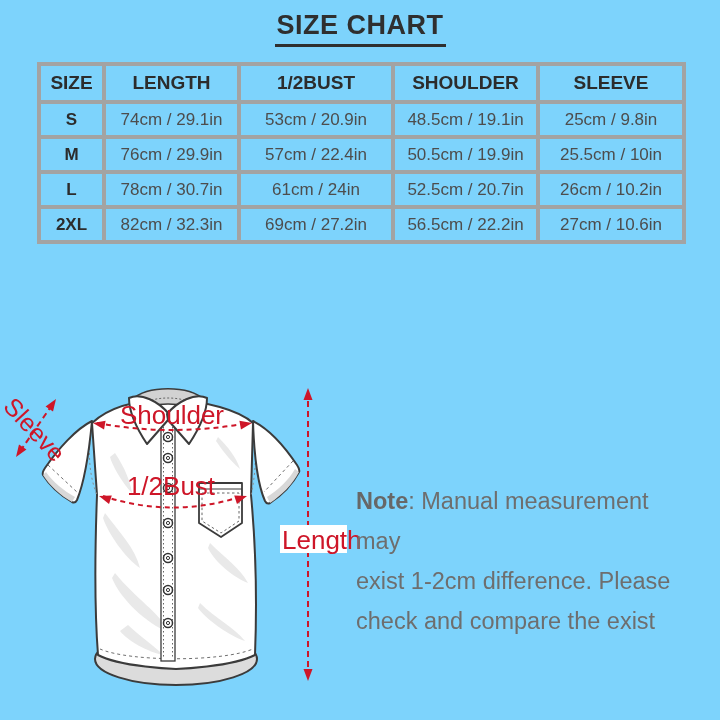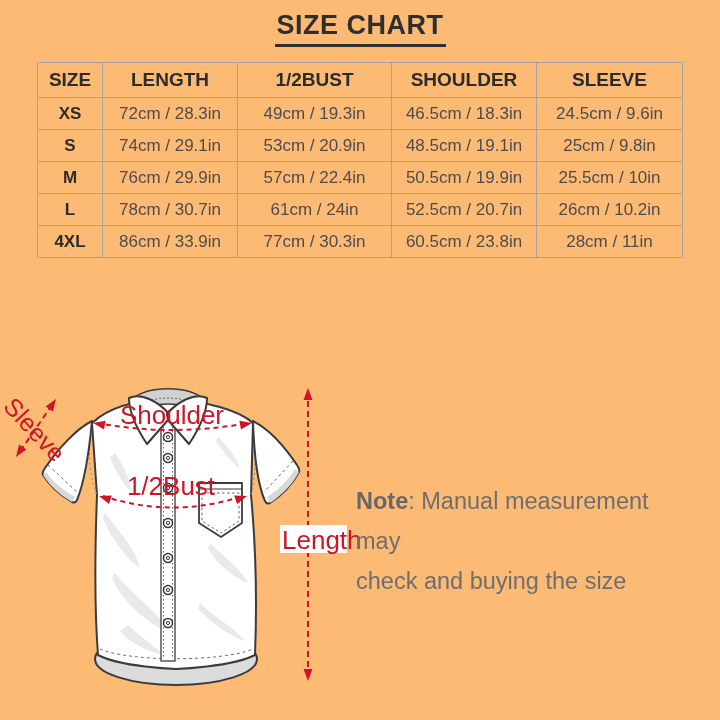--- a/index.html
+++ b/index.html
@@ -1,32 +1,32 @@
 <!DOCTYPE html>
 <html><head>
 <meta charset="utf-8">
 <style>
   html,body{margin:0;padding:0;background:#fff;}
   #stage{
-    position:relative;width:720px;height:720px;background:#fdba74;overflow:hidden;
+    position:relative;width:720px;height:720px;background:#7dd3fc;overflow:hidden;
     font-family:"Liberation Sans", sans-serif;
   }
   
   .title-wrap{position:absolute;top:10px;left:0;width:720px;text-align:center;}
   .title{
     display:inline-block;font-size:27px;font-weight:bold;color:#2f2f2f;
     letter-spacing:0.5px;border-bottom:3px solid #2f2f2f;padding:0 2px 3px 2px;
   }
   
   table.size-table{
     position:absolute;left:37px;top:62px;width:645px;border-collapse:collapse;
     table-layout:fixed;
   }
   table.size-table td,table.size-table th{
-    border:1px solid #a3a3a3;text-align:center;vertical-align:middle;
+    border:4px solid #a3a3a3;text-align:center;vertical-align:middle;
     padding:0;overflow:hidden;white-space:nowrap;
   }
   table.size-table th{height:34px;font-size:19px;font-weight:bold;color:#2c2c2c;}
   table.size-table td{height:31px;font-size:17px;color:#4d4d4d;}
   table.size-table td.size-col{font-weight:bold;color:#2c2c2c;font-size:17px;}
   
   .diagram{position:absolute;left:0;top:373px;width:360px;height:347px;}
   
   .note{
     position:absolute;left:356px;top:481px;width:330px;
@@ -56,27 +56,20 @@
         <tr>
           <th>SIZE</th>
           <th>LENGTH</th>
           <th>1/2BUST</th>
           <th>SHOULDER</th>
           <th>SLEEVE</th>
         </tr>
       </thead>
     <tbody>
         <tr>
-          <td class="size-col">XS</td>
-          <td>72cm / 28.3in</td>
-          <td>49cm / 19.3in</td>
-          <td>46.5cm / 18.3in</td>
-          <td>24.5cm / 9.6in</td>
-        </tr>
-        <tr>
           <td class="size-col">S</td>
           <td>74cm / 29.1in</td>
           <td>53cm / 20.9in</td>
           <td>48.5cm / 19.1in</td>
           <td>25cm / 9.8in</td>
         </tr>
         <tr>
           <td class="size-col">M</td>
           <td>76cm / 29.9in</td>
           <td>57cm / 22.4in</td>
@@ -84,25 +77,25 @@
           <td>25.5cm / 10in</td>
         </tr>
         <tr>
           <td class="size-col">L</td>
           <td>78cm / 30.7in</td>
           <td>61cm / 24in</td>
           <td>52.5cm / 20.7in</td>
           <td>26cm / 10.2in</td>
         </tr>
         <tr>
-          <td class="size-col">4XL</td>
-          <td>86cm / 33.9in</td>
-          <td>77cm / 30.3in</td>
-          <td>60.5cm / 23.8in</td>
-          <td>28cm / 11in</td>
+          <td class="size-col">2XL</td>
+          <td>82cm / 32.3in</td>
+          <td>69cm / 27.2in</td>
+          <td>56.5cm / 22.2in</td>
+          <td>27cm / 10.6in</td>
         </tr>
       </tbody>
   </table>
 
   <svg class="diagram" viewBox="0 0 360 347" xmlns="http://www.w3.org/2000/svg">
 
     <ellipse cx="176" cy="286" rx="81" ry="26" fill="#dcdcdc" stroke="#3b3b3b" stroke-width="2"></ellipse>
 
     <path d="M 92,50 C 105,38 128,27 167,27 C 206,27 240,38 253,50
              L 251,122 C 256,175 257,230 255,282
@@ -189,16 +182,17 @@
     <g font-family="Liberation Sans, sans-serif" fill="#ce1628">
       <text transform="translate(33,58) rotate(47)" text-anchor="middle" font-size="25" dominant-baseline="middle">Sleeve</text>
       <text x="172" y="51" text-anchor="middle" font-size="26">Shoulder</text>
       <text x="171" y="122" text-anchor="middle" font-size="26">1/2Bust</text>
       <text x="282" y="176" text-anchor="start" font-size="26">Length</text>
     </g>
   </svg>
 
   <div class="note">
     <span class="nline"><b>Note</b><span>: Manual measurement may</span></span>
-    <span class="nline">check and buying the size</span>
+    <span class="nline">exist 1-2cm difference. Please</span>
+    <span class="nline">check and compare the exist</span>
   </div>
 
 </div>
 
 </body></html>

